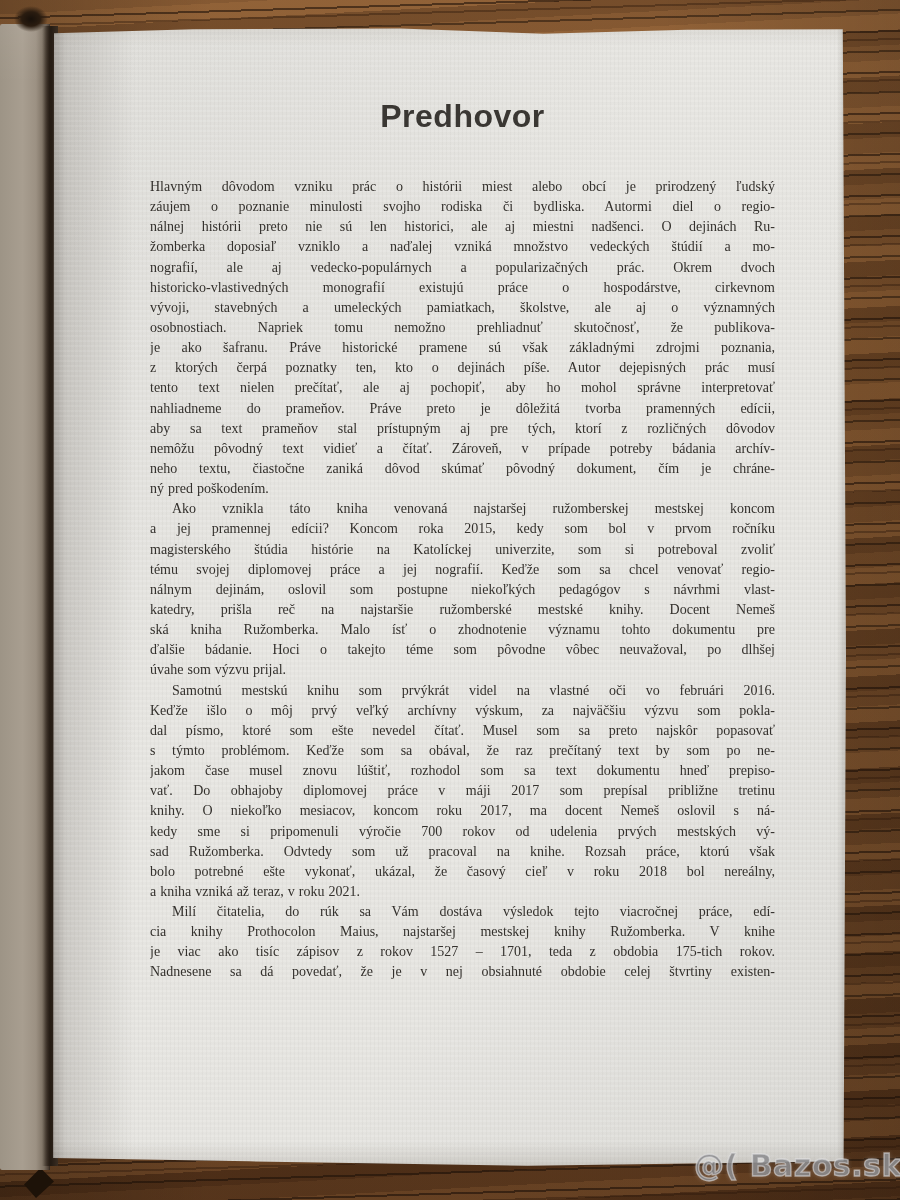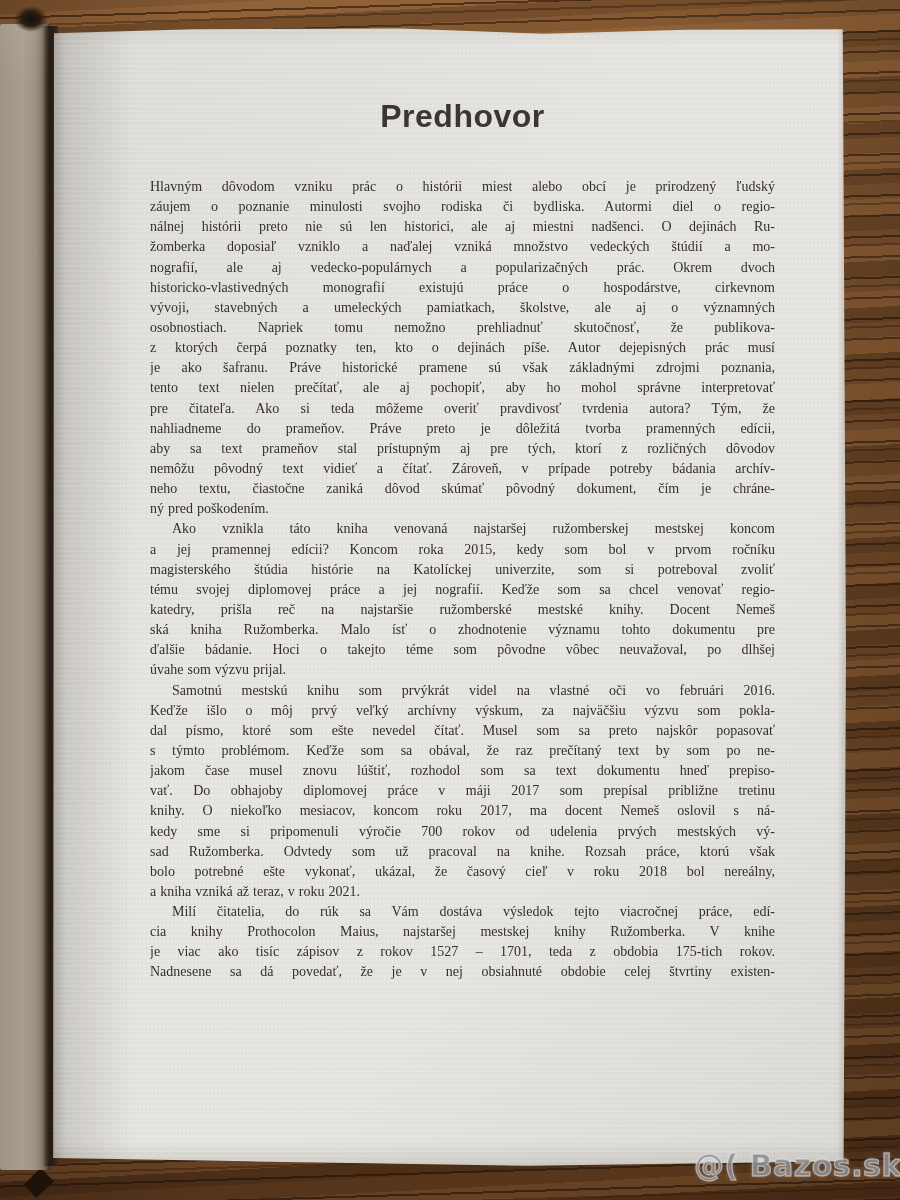--- a/index.html
+++ b/index.html
@@ -126,35 +126,35 @@
     <div class="body-text">
         <div class="para">
           <div class="line">Hlavným dôvodom vzniku prác o histórii miest alebo obcí je prirodzený ľudský</div>
           <div class="line">záujem o poznanie minulosti svojho rodiska či bydliska. Autormi diel o regio-</div>
           <div class="line">nálnej histórii preto nie sú len historici, ale aj miestni nadšenci. O dejinách Ru-</div>
           <div class="line">žomberka doposiaľ vzniklo a naďalej vzniká množstvo vedeckých štúdií a mo-</div>
           <div class="line">nografií, ale aj vedecko-populárnych a popularizačných prác. Okrem dvoch</div>
           <div class="line">historicko-vlastivedných monografií existujú práce o hospodárstve, cirkevnom</div>
           <div class="line">vývoji, stavebných a umeleckých pamiatkach, školstve, ale aj o významných</div>
           <div class="line">osobnostiach. Napriek tomu nemožno prehliadnuť skutočnosť, že publikova-</div>
+          <div class="line">je ako šafranu. Práve historické pramene sú však základnými zdrojmi poznania,</div>
           <div class="line">z ktorých čerpá poznatky ten, kto o dejinách píše. Autor dejepisných prác musí</div>
-          <div class="line">je ako šafranu. Práve historické pramene sú však základnými zdrojmi poznania,</div>
           <div class="line">tento text nielen prečítať, ale aj pochopiť, aby ho mohol správne interpretovať</div>
-          <div class="line">pre čitateľa. Ako si teda môžeme overiť pravdivosť tvrdenia autora? Tým, že</div>
           <div class="line">nahliadneme do prameňov. Práve preto je dôležitá tvorba pramenných edícii,</div>
           <div class="line">aby sa text prameňov stal prístupným aj pre tých, ktorí z rozličných dôvodov</div>
           <div class="line">nemôžu pôvodný text vidieť a čítať. Zároveň, v prípade potreby bádania archív-</div>
           <div class="line">neho textu, čiastočne zaniká dôvod skúmať pôvodný dokument, čím je chráne-</div>
           <div class="line last">ný pred poškodením.</div>
         </div>
         <div class="para">
           <div class="line indent">Ako vznikla táto kniha venovaná najstaršej ružomberskej mestskej koncom</div>
           <div class="line">a jej pramennej edícii? Koncom roka 2015, kedy som bol v prvom ročníku</div>
           <div class="line">magisterského štúdia histórie na Katolíckej univerzite, som si potreboval zvoliť</div>
           <div class="line">tému svojej diplomovej práce a jej nografií. Keďže som sa chcel venovať regio-</div>
+          <div class="line">nálnym dejinám, oslovil som postupne niekoľkých pedagógov s návrhmi vlast-</div>
           <div class="line">katedry, prišla reč na najstaršie ružomberské mestské knihy. Docent Nemeš</div>
           <div class="line">ská kniha Ružomberka. Malo ísť o zhodnotenie významu tohto dokumentu pre</div>
           <div class="line">ďalšie bádanie. Hoci o takejto téme som pôvodne vôbec neuvažoval, po dlhšej</div>
           <div class="line last">úvahe som výzvu prijal.</div>
         </div>
         <div class="para">
           <div class="line indent">Samotnú mestskú knihu som prvýkrát videl na vlastné oči vo februári 2016.</div>
           <div class="line">Keďže išlo o môj prvý veľký archívny výskum, za najväčšiu výzvu som pokla-</div>
           <div class="line">dal písmo, ktoré som ešte nevedel čítať. Musel som sa preto najskôr popasovať</div>
           <div class="line">s týmto problémom. Keďže som sa obával, že raz prečítaný text by som po ne-</div>

